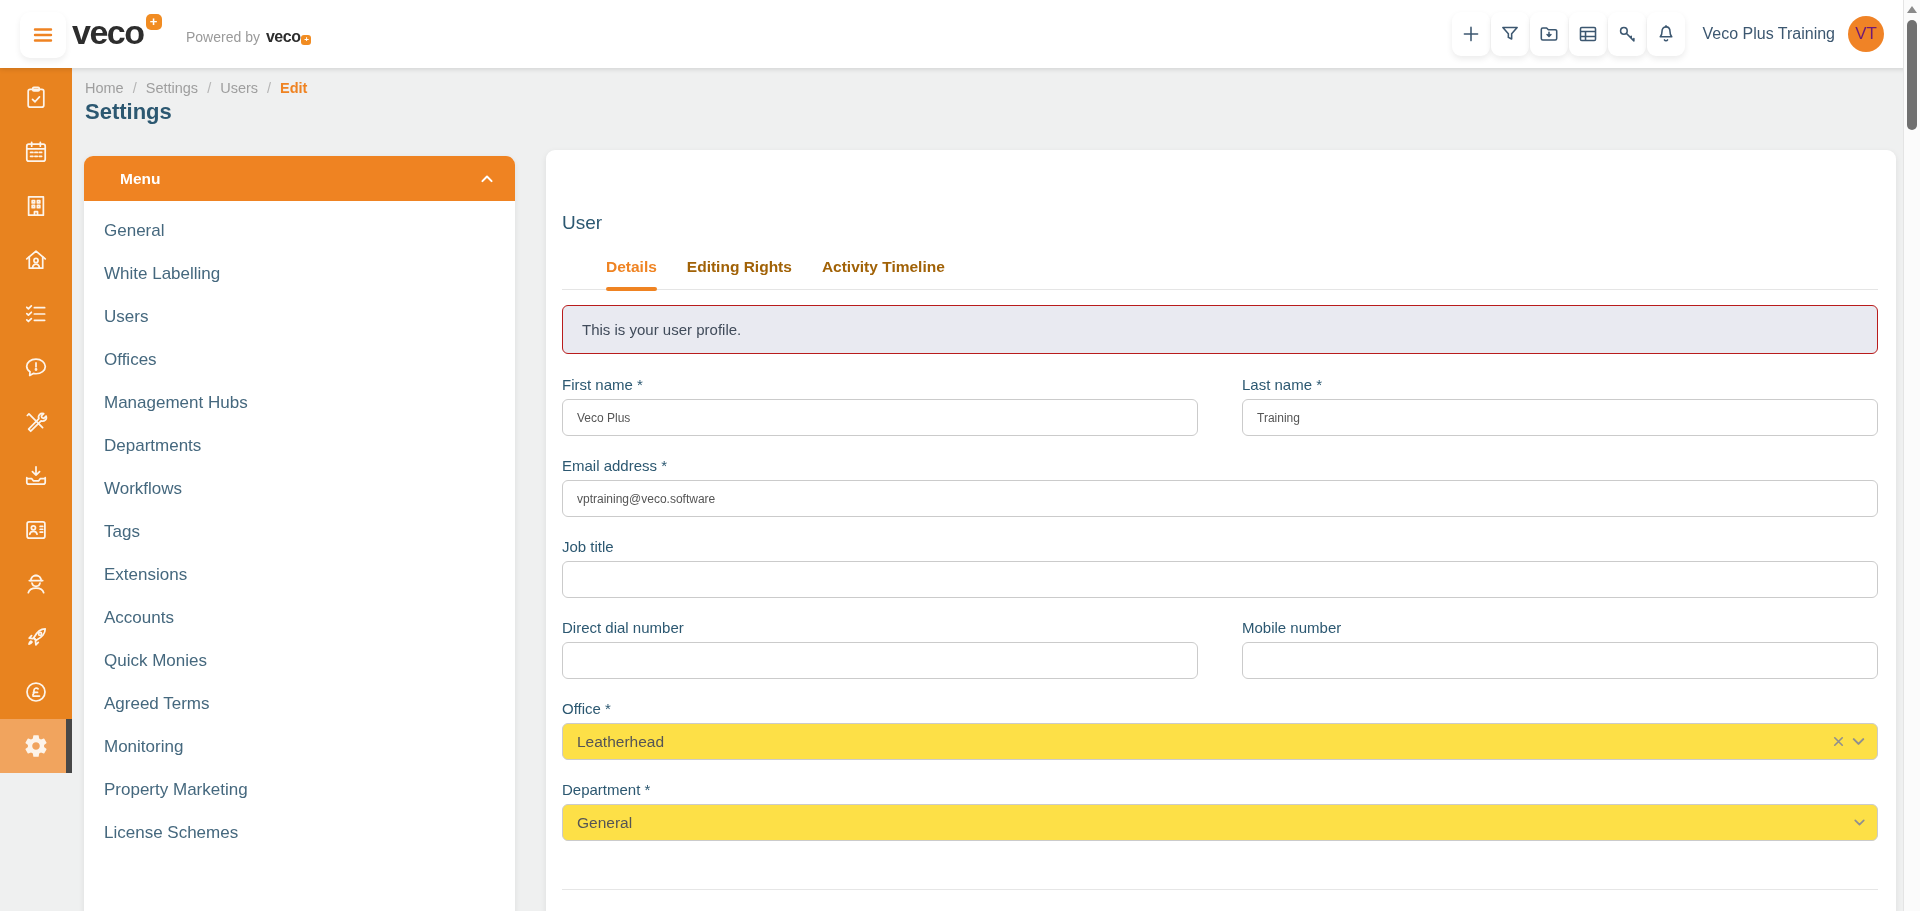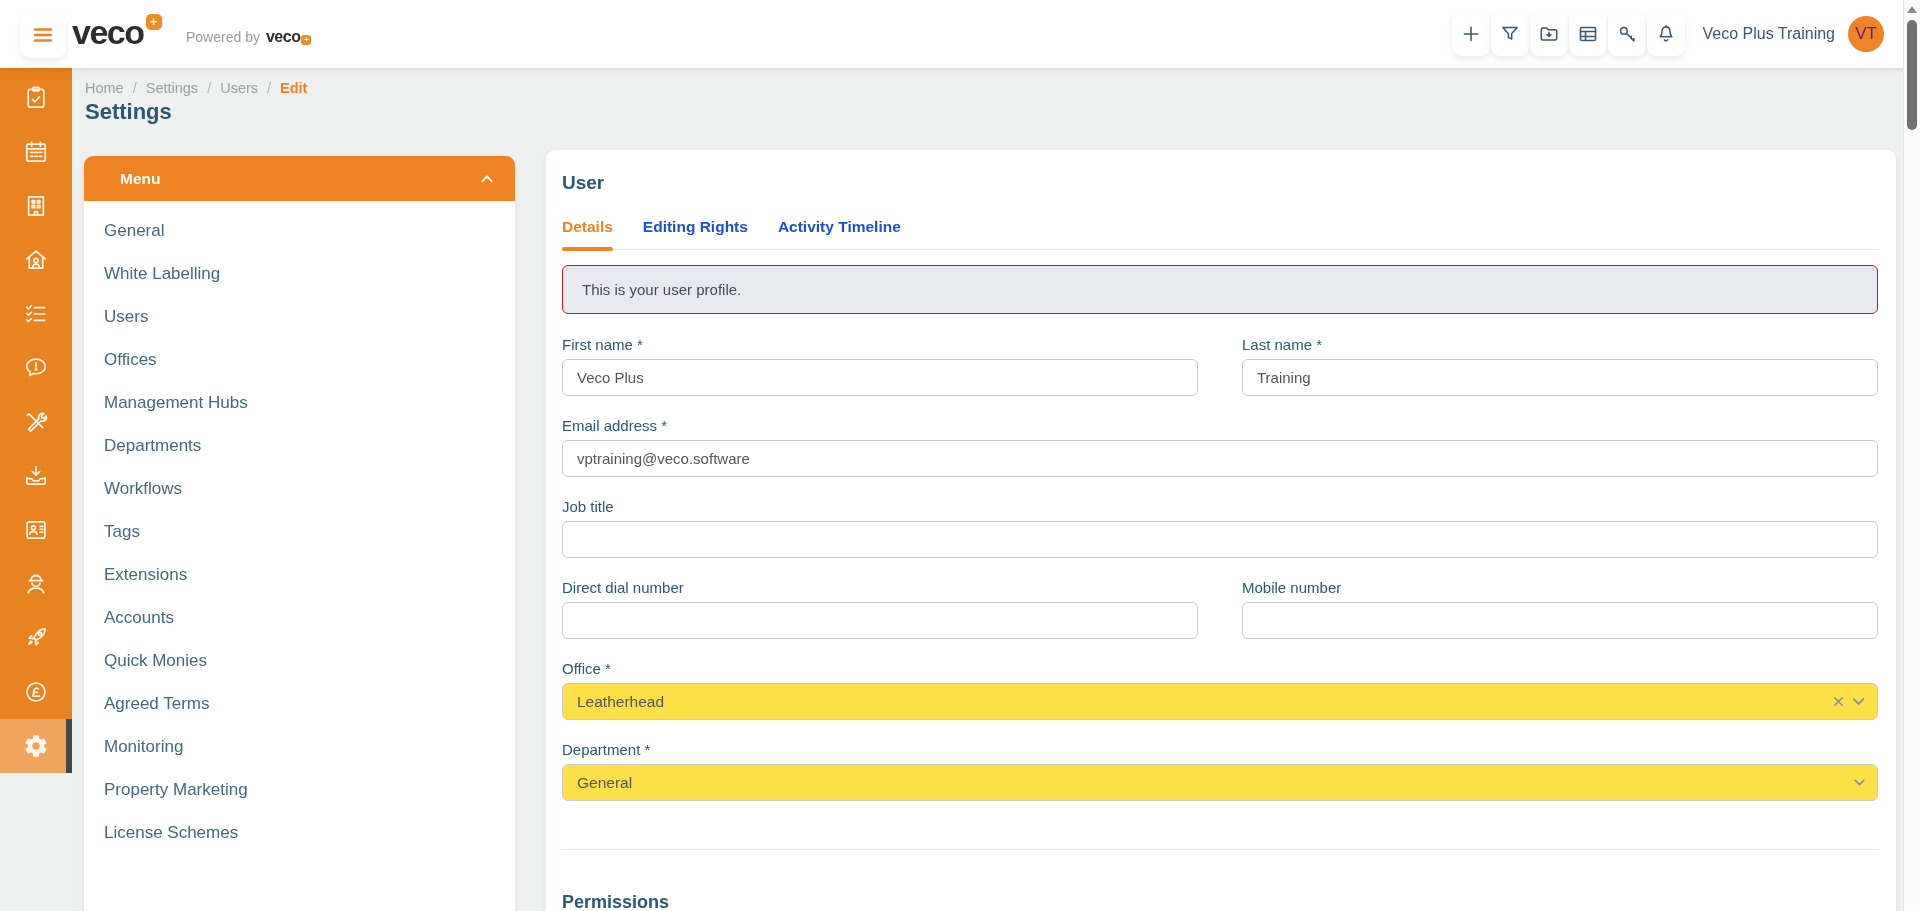--- a/index.html
+++ b/index.html
@@ -77,43 +77,43 @@
   .menu-list li {
     height:43px; display:flex; align-items:center; padding-left:20px;
     font-size:17px; color:#45687e; cursor:pointer;
   }
   
   .card {
     position:absolute; left:546px; top:150px; width:1350px; height:820px;
     background:#fff; border-radius:9px; box-shadow:0 2px 6px rgba(0,0,0,.08);
     padding:22px 18px 0 16px; z-index:5;
   }
-  .card-title { font-size:19px; font-weight:700; color:#2c5871; }
+  .card-title { font-size:19px; font-weight:400; color:#2c5871;margin-top:40px; }
   .tabs { display:flex; gap:30px; margin-top:24px; border-bottom:1px solid #e5e5e5; }
   .tab {
-    font-size:15.5px; font-weight:700; color:#1d4ed8; padding-bottom:13px;
+    font-size:15.5px; font-weight:700; color:#a16207; padding-bottom:13px;
     cursor:pointer; position:relative; background:none; border:none;
     font-family:"Liberation Sans", sans-serif;
   }
-  .tab.active { color:#ef8322; }
+  .tab.active { color:#ef8322;margin-left:44px; }
   .tab.active::after {
     content:""; position:absolute; left:0; right:0; bottom:-2px; height:4px;
     background:#ef8322; border-radius:2px;
   }
   .notice {
     margin-top:15px; height:49px; background:#e9eaf1; border:1px solid #b91c1c; border-radius:6px;
     display:flex; align-items:center; padding-left:19px; font-size:15px; color:#404b5a;
   }
   .form-row { margin-top:21px; }
   .form-row.first { margin-top:22px; }
   .two-col { display:grid; grid-template-columns:1fr 1fr; column-gap:44px; }
   .field-label { display:block; font-size:15px; color:#2c5871; margin-bottom:6px; }
   .text-input {
     width:100%; height:37px; border:1px solid #cbcbcb; border-radius:6px;
-    font-size:15px; color:#555; padding:0 14px; outline:none; background:#fff;
+    font-size:12px; color:#555; padding:0 14px; outline:none; background:#fff;
     font-family:"Liberation Sans", sans-serif;
   }
   .select {
     position:relative; width:100%; height:37px; border:1px solid #cbcbcb; border-radius:6px;
     background:#fde047; display:flex; align-items:center; padding:0 60px 0 14px;
     font-size:15.5px; color:#555; cursor:pointer;
   }
   .select .sel-icons { position:absolute; right:9px; top:0; bottom:0; display:flex; align-items:center; gap:3px; color:#8f8f8f; }
   .select .clear-x { display:flex; cursor:pointer; color:#8f8f8f; }
   .divider { margin-top:48px; border-top:1px solid #e6e6e6; }

